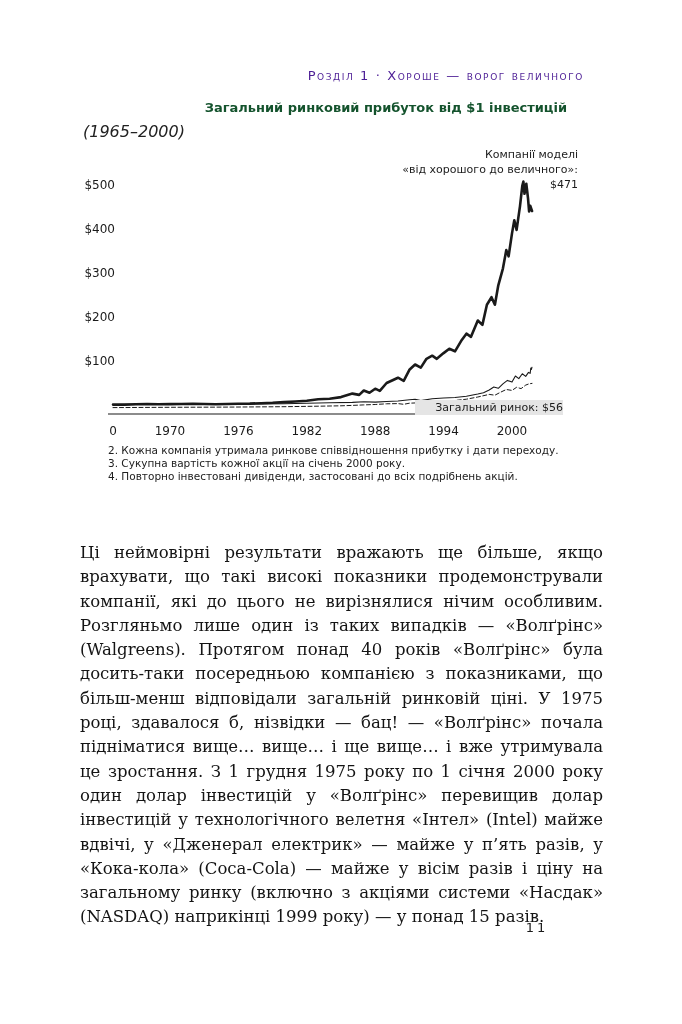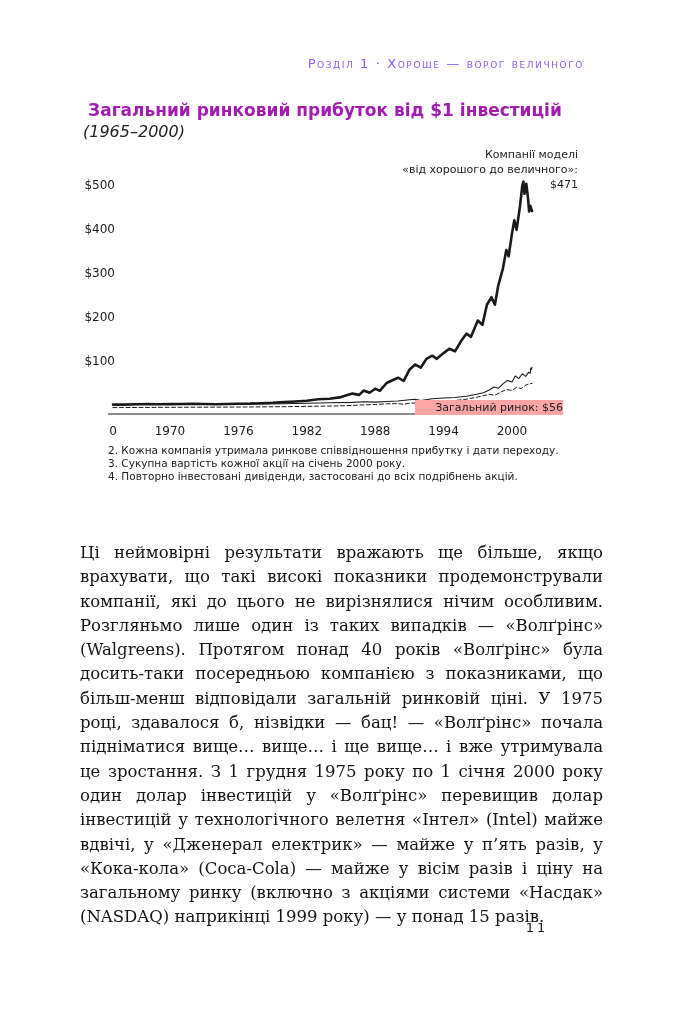--- a/index.html
+++ b/index.html
@@ -2,37 +2,37 @@
 <html><head>
 <meta charset="utf-8">
 <style>
   html,body{margin:0;padding:0;background:#e8e8e8;}
   .page{
     position:relative;width:682px;height:1024px;margin:0 auto;
     background:#ffffff;overflow:hidden;
     font-family:"DejaVu Sans",sans-serif;color:#1a1a1a;
   }
   .running-head{
-    position:absolute;top:56px;right:98px;
+    position:absolute;top:68px;right:98px;
     font-size:13px;letter-spacing:1.6px;font-variant:small-caps;
-    color:#8b5cf6;white-space:nowrap;
+    color:#4c1d95;white-space:nowrap;
   }
   .chart-title{
-    position:absolute;top:100px;left:83px;width:484px;text-align:center;
-    font-weight:bold;font-size:17px;color:#a21caf;
+    position:absolute;top:100px;left:83px;width:484px;text-align:right;
+    font-weight:bold;font-size:13px;color:#14532d;
   }
   .chart-subtitle{
     position:absolute;top:122px;left:83px;width:484px;
     font-size:16px;color:#222222;font-style:italic;
   }
   svg.chart{position:absolute;top:145px;left:0px;}
   .ann{position:absolute;font-size:11px;line-height:15px;color:#1c1c1c;}
   .ann-model{top:147px;left:398px;width:180px;text-align:right;}
   .ann-comparison{top:340px;left:445px;width:150px;text-align:center;}
-  .ann-market{top:400px;left:415px;width:148px;text-align:right;background:#fca5a5;}
+  .ann-market{top:400px;left:415px;width:148px;text-align:right;background:#e5e5e5;}
   .notes{
     position:absolute;top:444px;left:108px;width:480px;
     font-size:10.5px;line-height:12.9px;color:#202020;
   }
   .body-text{
     position:absolute;top:541px;left:80px;width:523px;
     font-family:"DejaVu Serif",serif;font-size:16.5px;line-height:24.3px;
     text-align:justify;color:#141414;
   }
   .folio{

